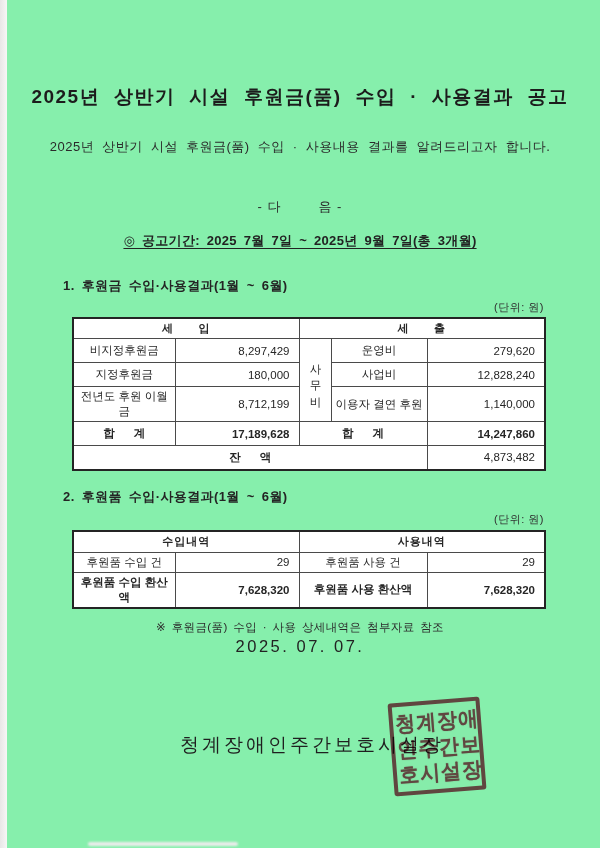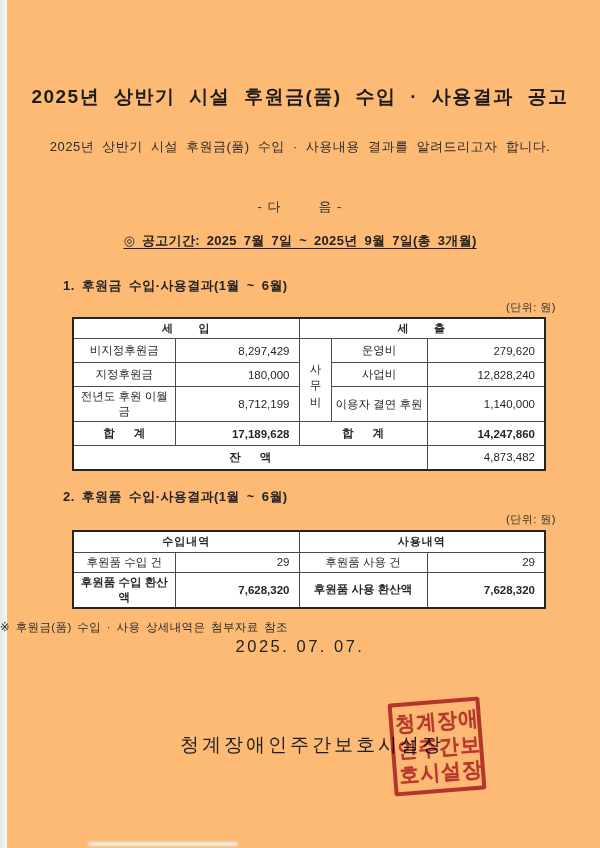--- a/index.html
+++ b/index.html
@@ -1,20 +1,20 @@
 <!DOCTYPE html>
 <html><head>
 <meta charset="utf-8">
 <style>
   * { margin:0; padding:0; box-sizing:border-box; }
   html,body { background:#ffffff; }
   body { font-family:"Liberation Sans","DejaVu Sans",sans-serif; color:#2a2a2a; }
   .page {
     position:relative; width:600px; height:848px; margin:0 auto;
-    background:#fdba74; overflow:hidden;
+    background:#86efac; overflow:hidden;
   }
   .scan-edge-left {
     position:absolute; left:0; top:0; width:7px; height:100%;
     background:linear-gradient(to right,#e7e7e7,#f6f6f6); 
   }
   .scan-smudge-bottom {
     position:absolute; left:88px; bottom:2px; width:150px; height:4px;
     background:#ececec; border-radius:2px; filter:blur(1px);
   }
   .doc-title {
@@ -29,21 +29,21 @@
     font-size:13px; letter-spacing:1px; white-space:pre; color:#2a2a2a; }
   .notice-period {
     position:absolute; top:232px; left:0; right:0; text-align:center;
     font-size:13px; font-weight:700; text-decoration:underline;
     text-underline-offset:3px; letter-spacing:.3px; word-spacing:3px; color:#222;
   }
   .sec-heading { position:absolute; left:63px; font-size:13px; font-weight:600;
     letter-spacing:.4px; word-spacing:3px; color:#242424; }
   .sec1-heading { top:277px; }
   .sec2-heading { top:488px; }
-  .unit-label { position:absolute; right:44px; font-size:11px; color:#2e2e2e; letter-spacing:.5px; }
+  .unit-label { position:absolute; right:56px; font-size:11px; color:#2e2e2e; letter-spacing:.5px; }
   .unit1 { top:300px; }
   .unit2 { top:512px; }
 
   table { border-collapse:collapse; table-layout:fixed; background:#fff; }
   .tbl { position:absolute; left:72px; width:472px; border:2px solid #242424; }
   .tbl td { border:1px solid #4a4a4a; font-size:11.5px; color:#262626;
     text-align:center; vertical-align:middle; padding:2px 4px; overflow:hidden; }
   .tbl .num { text-align:right; padding-right:9px; font-size:11.5px; }
   .tbl .hdr { font-weight:700; font-size:11px; white-space:pre; letter-spacing:1px;margin-top:32px; }
   .tbl .pre { white-space:pre; }
@@ -52,21 +52,21 @@
   .tbl1 tr { height:24px; }
   .tbl1 tr.head { height:20px; }
   .vert {
     writing-mode:vertical-rl; text-orientation:upright;
     letter-spacing:5px; font-size:11px; padding:2px 0; color:#262626;
   }
   .tbl2 { top:530px; }
   .tbl2 tr { height:19px; }
   .tbl2 tr.head { height:21px; }
 
-  .footnote { position:absolute; top:620px; left:0; right:0; 
+  .footnote { position:absolute; top:620px; left:0; right:0; text-align:center;
     font-size:11.5px; letter-spacing:.4px; word-spacing:2px; color:#2b2b2b; }
   .doc-date { position:absolute; top:637px; left:0; right:0; text-align:center;
     font-size:16.5px; letter-spacing:2.5px; color:#222; }
   .signer { position:absolute; top:732px; left:180px;
     font-size:19px; letter-spacing:3px; color:#1f1f1f; white-space:nowrap;text-align:center; }
   .stamp {
     position:absolute; left:391px; top:700px; width:92px; height:93px;
     border:4px solid #b03a50; border-radius:3px;
     transform:rotate(-4.5deg);
     mix-blend-mode:multiply; opacity:.92;

